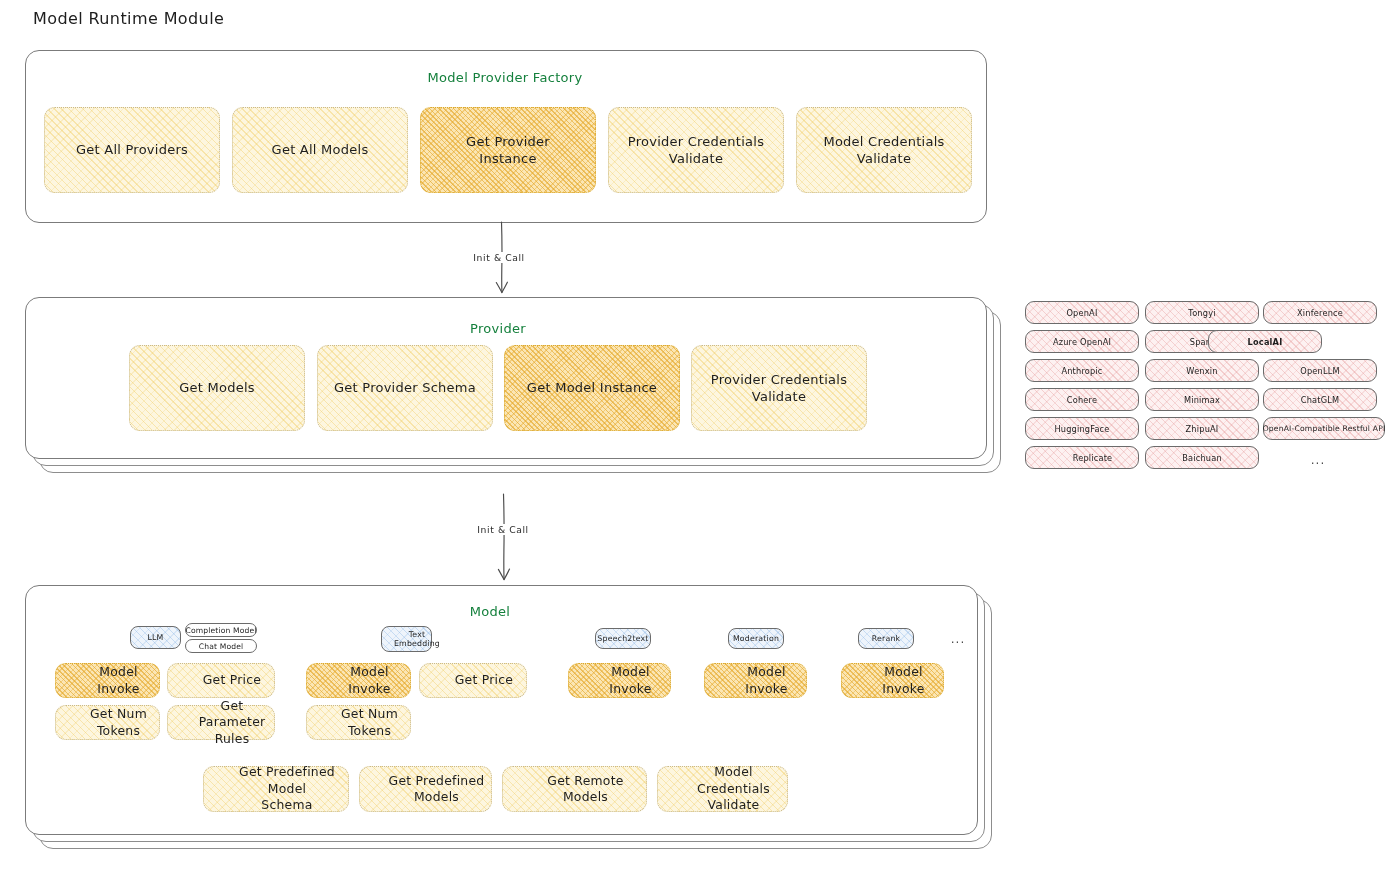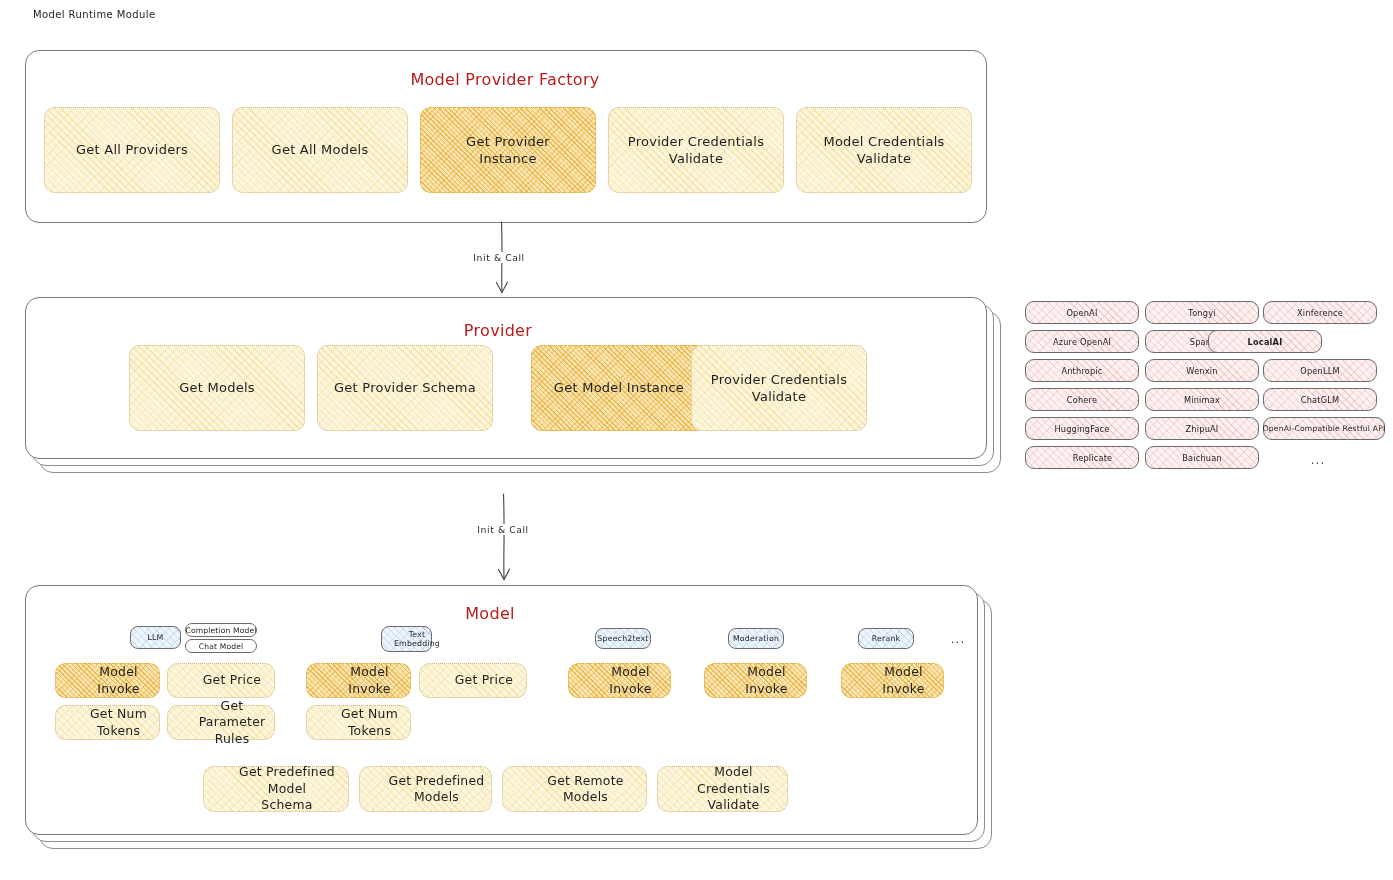--- a/index.html
+++ b/index.html
@@ -14,25 +14,25 @@
     position:absolute;background:#ffffff;
     border:1.15px solid #7b7b7b;
     border-radius:14px;
   }
   .stack-l1,.stack-l2{
     position:absolute;background:#ffffff;
     border:1.1px solid #8d8d8d;border-radius:14px;
   }
 
   .page-title{
-    position:absolute;left:33px;top:9px;font-size:10px;
+    position:absolute;left:33px;top:9px;font-size:16px;
     letter-spacing:.4px;color:#1e1e1e;
   }
   .group-title{
-    position:absolute;font-size:16px;color:#b91c1c;
+    position:absolute;font-size:13px;color:#15803d;
     letter-spacing:.3px;white-space:nowrap;
     transform:translateX(-50%);
   }
 
   
   .node{
     position:absolute;box-sizing:border-box;
     border:1.15px dotted #c9b98a;
     border-radius:11px;
     display:flex;align-items:center;justify-content:center;
@@ -132,21 +132,21 @@
 <div class="stack-l1" style="left:32px;top:304px;width:960px;height:160px;"></div>
 <div class="sketch-outer" style="left:25px;top:297px;width:960px;height:160px;"></div>
 <div class="group-title" style="left:498px;top:321px;">Provider</div>
 
 <div class="node" style="left:129px;top:345px;width:176px;height:86px;">
   <span>Get Models</span>
 </div>
 <div class="node" style="left:317px;top:345px;width:176px;height:86px;">
   <span>Get Provider Schema</span>
 </div>
-<div class="node hot" style="left:504px;top:345px;width:176px;height:86px;margin-left:27px;">
+<div class="node hot" style="left:504px;top:345px;width:176px;height:86px;">
   <span>Get Model Instance</span>
 </div>
 <div class="node" style="left:691px;top:345px;width:176px;height:86px;">
   <span>Provider Credentials<br>Validate</span>
 </div>
 
 <div>
 
   <div class="chip" style="left:1025px;top:301px;width:114px;height:23px;">
     <span>OpenAI</span>

